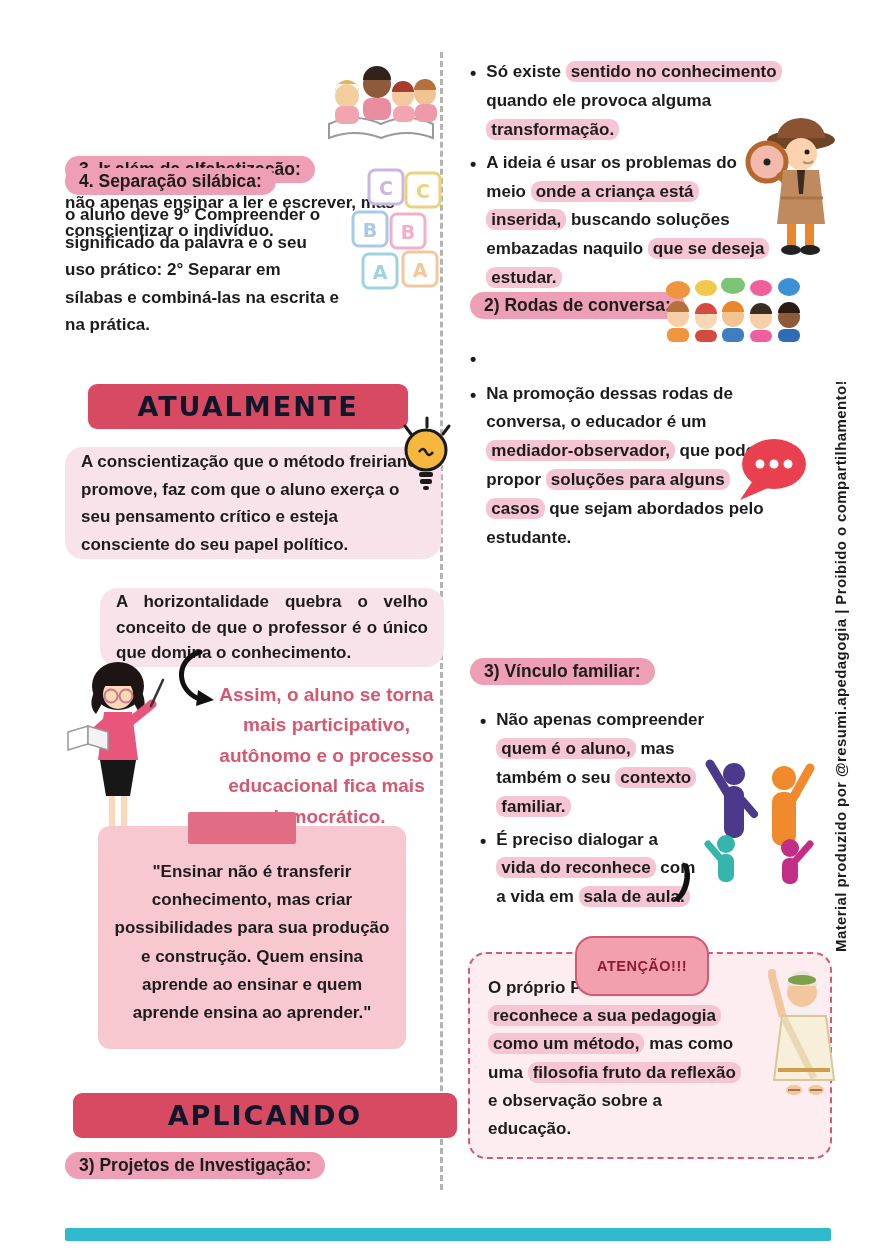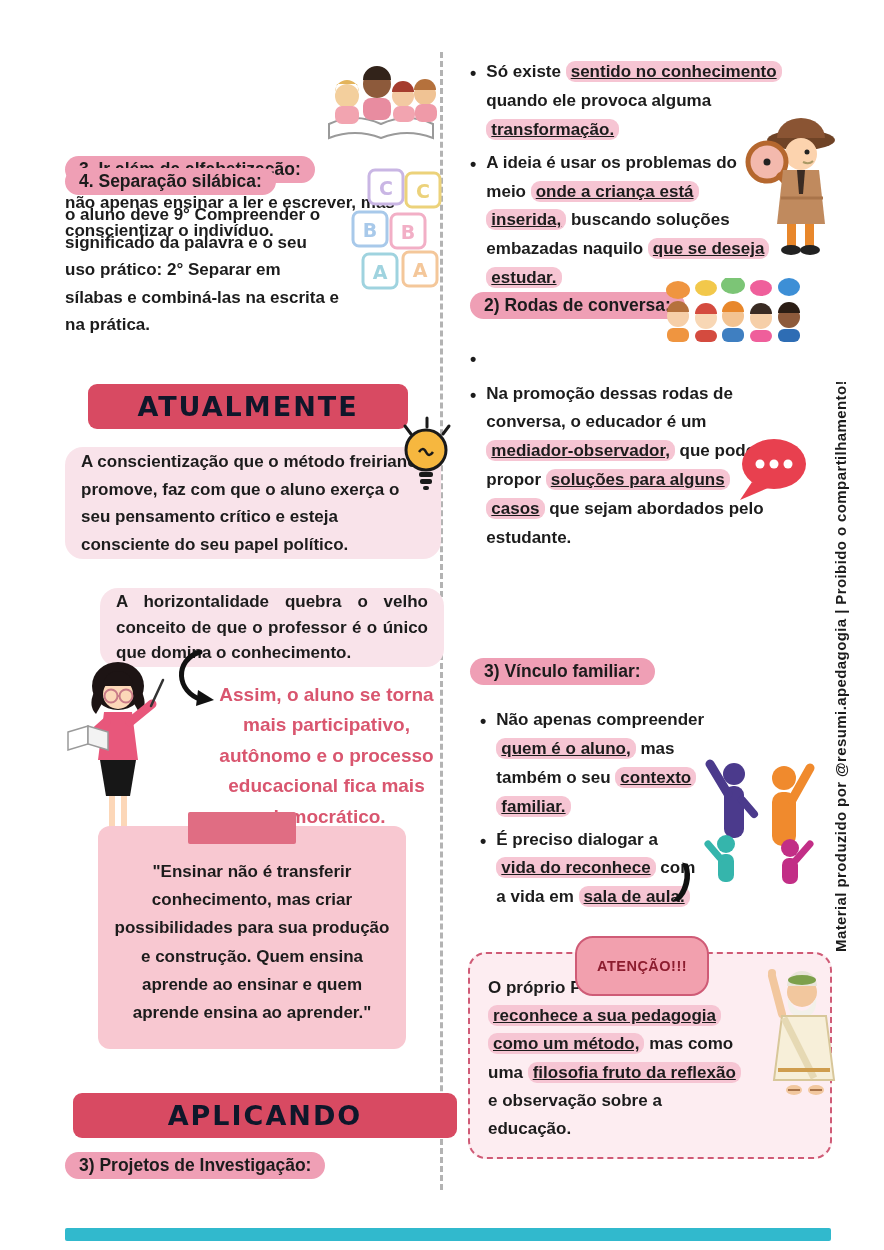--- a/index.html
+++ b/index.html
@@ -1,20 +1,20 @@
 <!DOCTYPE html>
 <html><head>
 <meta charset="utf-8">
 <style>
   html,body{margin:0;padding:0;background:#fff;}
   #page{position:relative;width:884px;height:1250px;background:#ffffff;overflow:hidden;
         font-family:"Liberation Sans","DejaVu Sans",sans-serif;color:#1c1c1c;}
   .abs{position:absolute;}
   .txt{font-size:17px;line-height:1.62;font-weight:600;}
-  .hl{background:#f6c5d3;border-radius:9px;padding:1px 5px;box-decoration-break:clone;text-decoration:underline;-webkit-box-decoration-break:clone;}
+  .hl{background:#f6c5d3;border-radius:9px;padding:1px 5px;box-decoration-break:clone;-webkit-box-decoration-break:clone;}
   .bold{font-weight:800;}
   .pill{display:inline-block;background:#ef9fb5;border-radius:16px;padding:3px 14px;font-weight:800;font-size:17.5px;}
   .banner{background:#d84a62;color:#0f172a;border-radius:9px;text-align:center;font-weight:800;
           font-size:27px;letter-spacing:2px;padding:7px 0;font-family:"DejaVu Sans",sans-serif;}
   .softbox{background:#f9e3ea;border-radius:18px;padding:1px 16px;}
   .brow{display:flex;gap:10px;margin-bottom:4px;}
   .brow .dot{flex:0 0 auto;font-size:18px;line-height:1.75;font-weight:800;}
   .brow .btxt{flex:1 1 auto;font-size:17px;line-height:1.7;font-weight:600;}
   .divider{border-left:3px dashed #b3b3b3;}
   .swoosh{font-size:42px;font-weight:700;color:#111;transform:rotate(14deg);}

